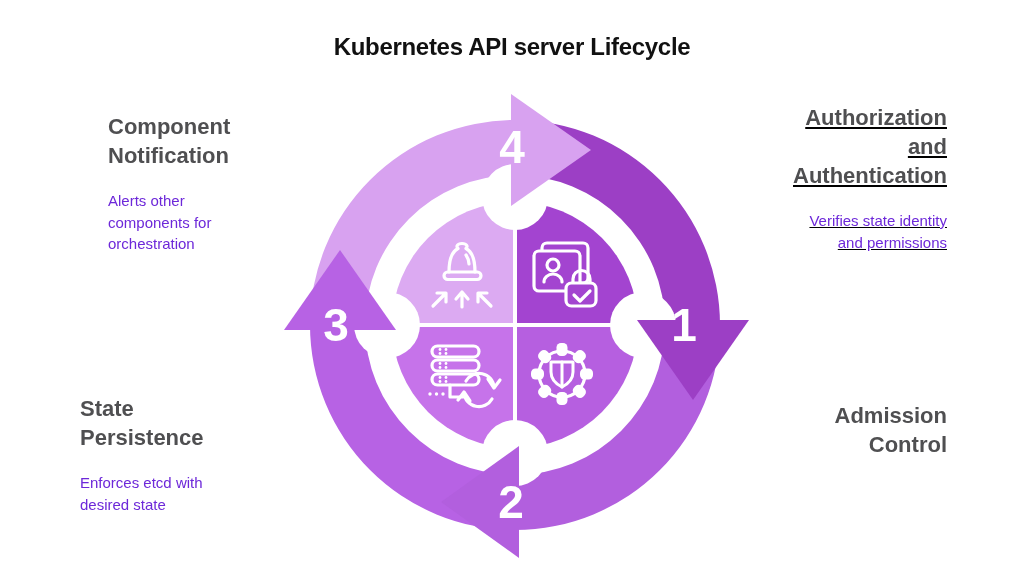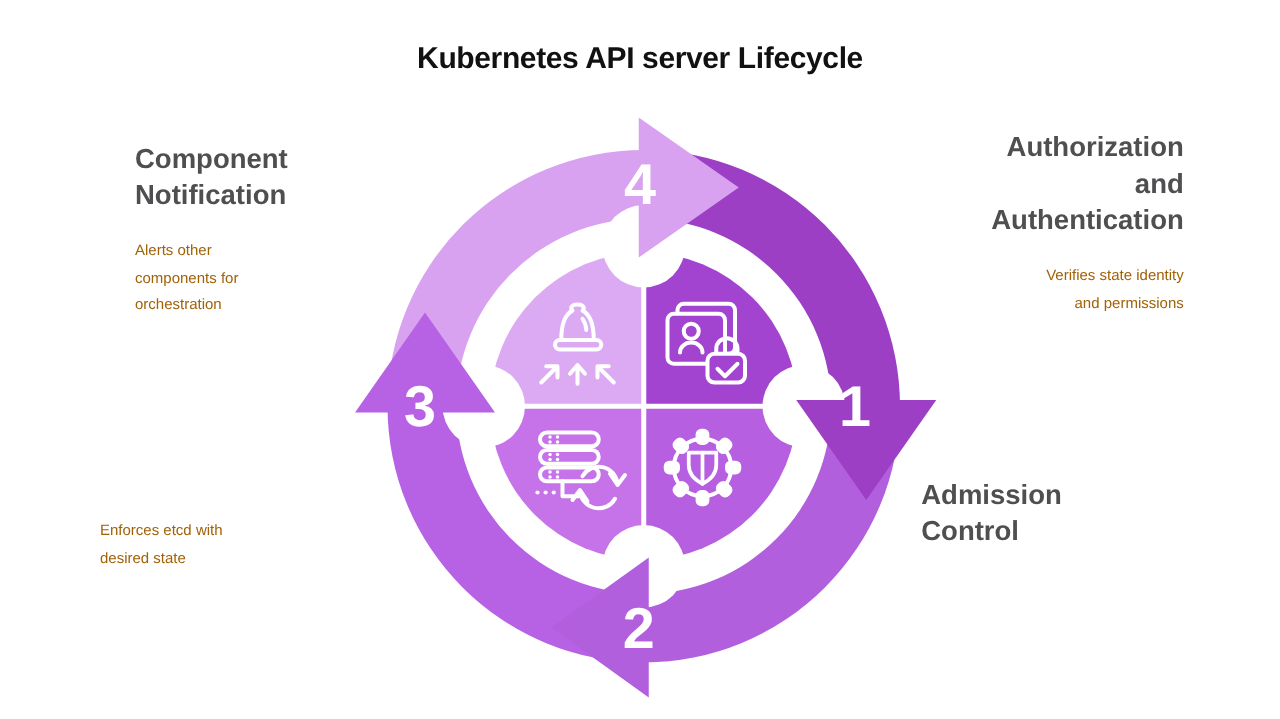--- a/index.html
+++ b/index.html
@@ -2,25 +2,25 @@
 <html><head>
 <meta charset="utf-8">
 <style>
   html,body{margin:0;padding:0;background:#ffffff;}
   .stage{position:relative;width:1024px;height:575px;background:#ffffff;overflow:hidden;
          font-family:"Liberation Sans",sans-serif;}
   .title{position:absolute;top:33px;left:0;width:100%;text-align:center;
          font-size:24px;font-weight:bold;color:#111111;letter-spacing:-0.3px;}
   .block{position:absolute;}
   .block .heading{font-size:22px;font-weight:bold;color:#4f4f51;line-height:29px;white-space:pre-line;}
-  .block .body{font-size:12px;color:#a16207;line-height:21.5px;white-space:pre-line;margin-top:20px;}
+  .block .body{font-size:15px;color:#6d28d9;line-height:21.5px;white-space:pre-line;margin-top:20px;}
   .tl{left:80px;top:112px;width:190px;text-align:left;margin-left:28px;}
-  .tr{right:77px;top:103px;width:215px;text-align:right;}
+  .tr{right:77px;top:103px;width:215px;text-align:right;text-decoration:underline;}
   .bl{left:80px;top:394px;width:200px;text-align:left;}
-  .br{right:77px;top:381px;width:210px;text-align:left;}
+  .br{right:77px;top:401px;width:210px;text-align:right;}
   svg{position:absolute;left:0;top:0;}
   .num{font-family:"Liberation Sans",sans-serif;font-size:46px;font-weight:bold;fill:#ffffff;text-anchor:middle;}
   .icon{fill:none;stroke:#ffffff;stroke-width:3.2;stroke-linecap:round;stroke-linejoin:round;}
 </style>
 </head>
 <body>
 
 <div class="stage">
 
   <div class="title">Kubernetes API server Lifecycle</div>
@@ -35,20 +35,22 @@
 
   <div class="block tr">
     <div class="heading">Authorization
 and
 Authentication</div>
     <div class="body">Verifies state identity
 and permissions</div>
   </div>
 
   <div class="block bl">
+    <div class="heading">State
+Persistence</div>
     <div class="body">Enforces etcd with
 desired state</div>
   </div>
 
   <div class="block br">
     <div class="heading">Admission
 Control</div>
   </div>
 
   <svg width="1024" height="575" viewBox="0 0 1024 575">

